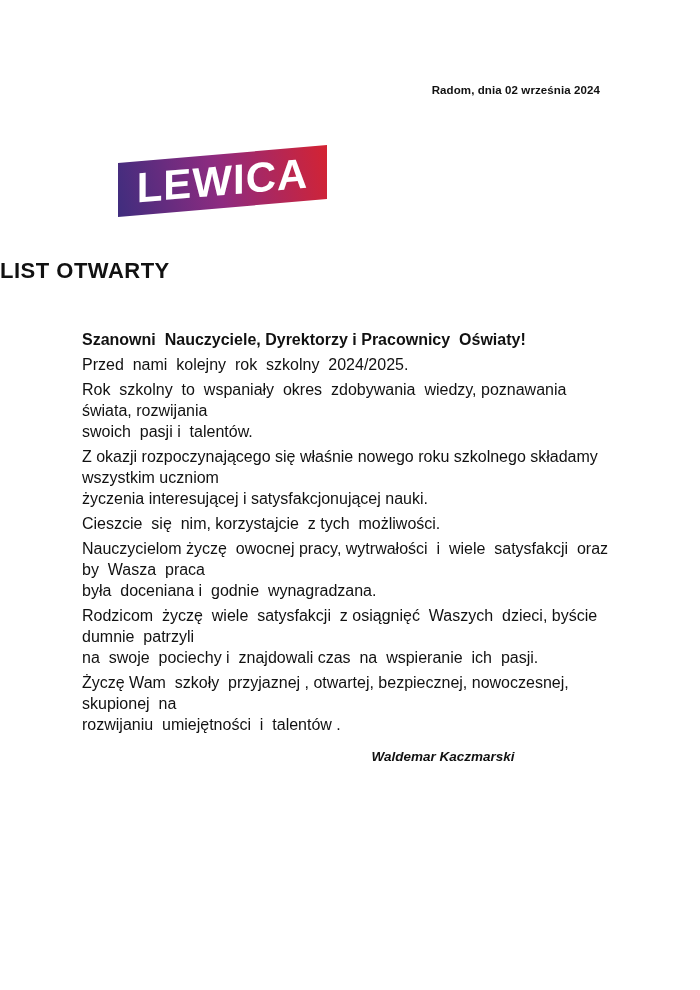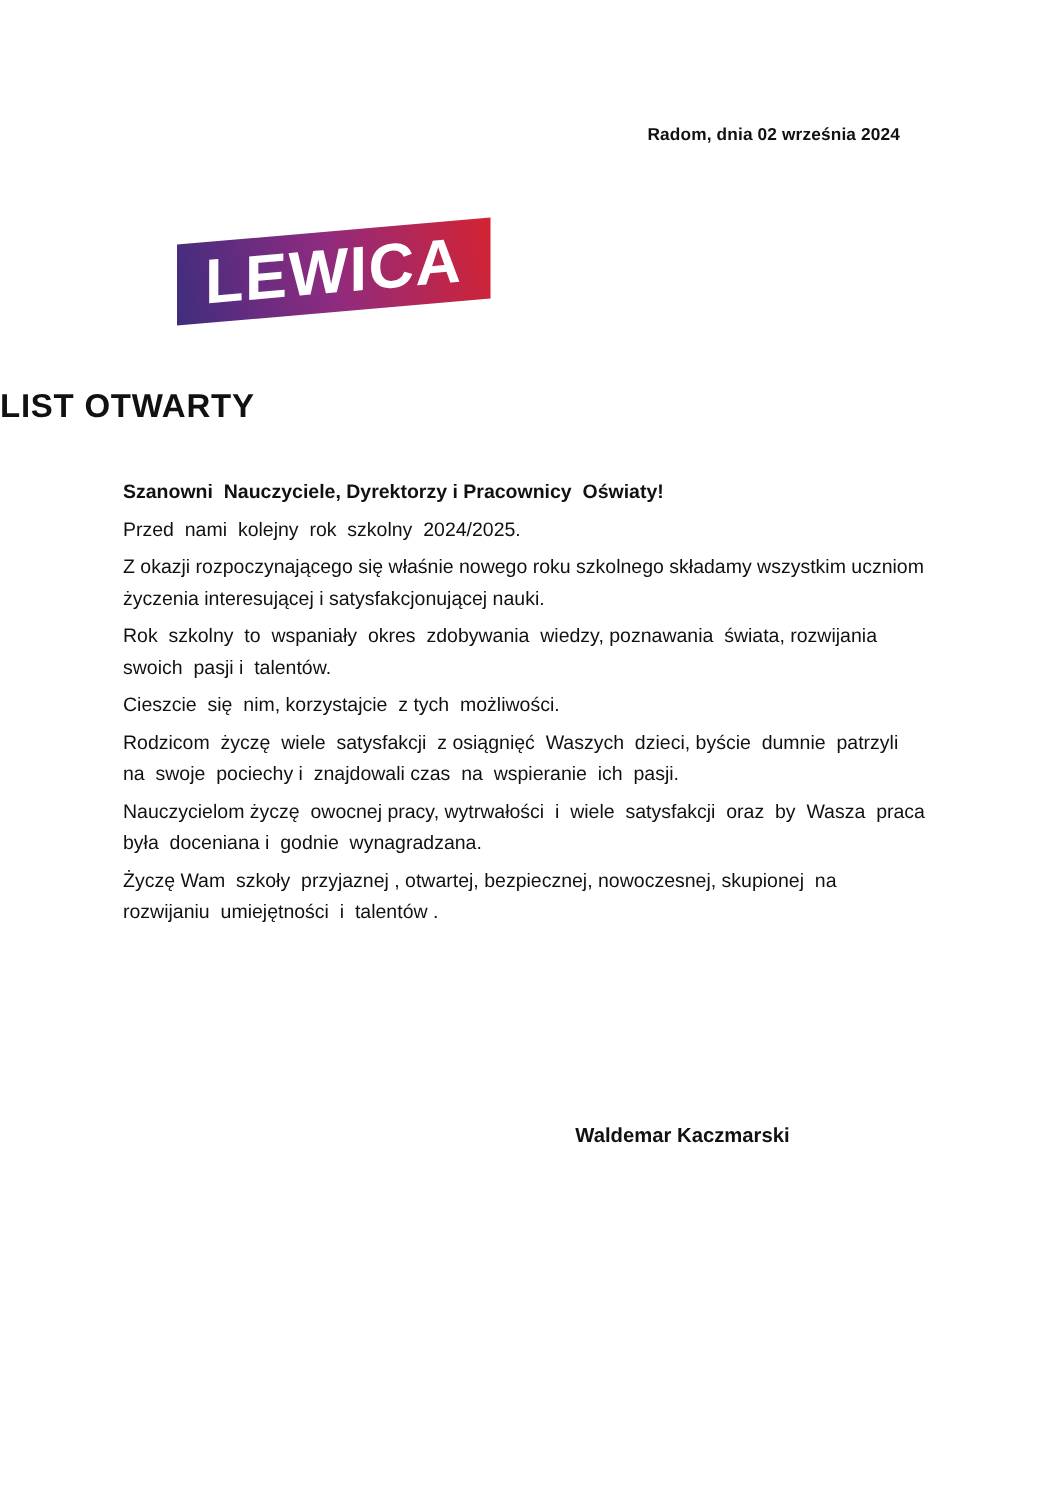--- a/index.html
+++ b/index.html
@@ -48,39 +48,40 @@
     top: 258px;
     left: 0;
     width: 100%;
     font-size: 22px;
     font-weight: bold;
     letter-spacing: 0.5px;
   }
 
   .body-text {
     position: absolute;
-    top: 317px;
+    top: 329px;
     left: 82px;
     width: 542px;
-    font-size: 13px;
+    font-size: 16px;
     line-height: 21px;
   }
   .body-text p {
     margin: 0 0 4px 0;
     white-space: pre-wrap;
   }
   .body-text p.salutation { font-weight: bold; }
 
   .signature {
     position: absolute;
     top: 746px;
-    left: 290px;
+    left: 278px;
     width: 330px;
     text-align: center;
     font-weight: bold;
+    font-style: italic;
     font-size: 13.5px;
     line-height: 21px;
   }
   .signature .name { margin: 0 0 14px 0; }
   .signature .role { margin: 0; }
 </style>
 </head>
 <body>
 
 <div class="page">
@@ -90,29 +91,29 @@
   <div class="logo" style="background: linear-gradient(78deg, rgb(63, 45, 126) 0%, rgb(142, 43, 128) 48%, rgb(212, 35, 50) 100%);">
     <span class="logo-text" style="color: rgb(255, 255, 255);">LEWICA</span>
   </div>
 
   <div class="title">LIST OTWARTY</div>
 
   <div class="body-text">
     <p class="salutation">Szanowni  Nauczyciele, Dyrektorzy i Pracownicy  Oświaty!</p>
 
     <p>Przed  nami  kolejny  rok  szkolny  2024/2025.</p>
+    <p>Rok  szkolny  to  wspaniały  okres  zdobywania  wiedzy, poznawania  świata, rozwijania
+swoich  pasji i  talentów.</p>
     <p>Z okazji rozpoczynającego się właśnie nowego roku szkolnego składamy wszystkim uczniom
 życzenia interesującej i satysfakcjonującej nauki.</p>
-    <p>Rok  szkolny  to  wspaniały  okres  zdobywania  wiedzy, poznawania  świata, rozwijania
-swoich  pasji i  talentów.</p>
     <p>Cieszcie  się  nim, korzystajcie  z tych  możliwości.</p>
+    <p>Nauczycielom życzę  owocnej pracy, wytrwałości  i  wiele  satysfakcji  oraz  by  Wasza  praca
+była  doceniana i  godnie  wynagradzana.</p>
     <p>Rodzicom  życzę  wiele  satysfakcji  z osiągnięć  Waszych  dzieci, byście  dumnie  patrzyli
 na  swoje  pociechy i  znajdowali czas  na  wspieranie  ich  pasji.</p>
-    <p>Nauczycielom życzę  owocnej pracy, wytrwałości  i  wiele  satysfakcji  oraz  by  Wasza  praca
-była  doceniana i  godnie  wynagradzana.</p>
     <p>Życzę Wam  szkoły  przyjaznej , otwartej, bezpiecznej, nowoczesnej, skupionej  na
 rozwijaniu  umiejętności  i  talentów .</p>
   </div>
 
   <div class="signature">
     <p class="name">Waldemar Kaczmarski</p>
   </div>
 
 </div>
 

